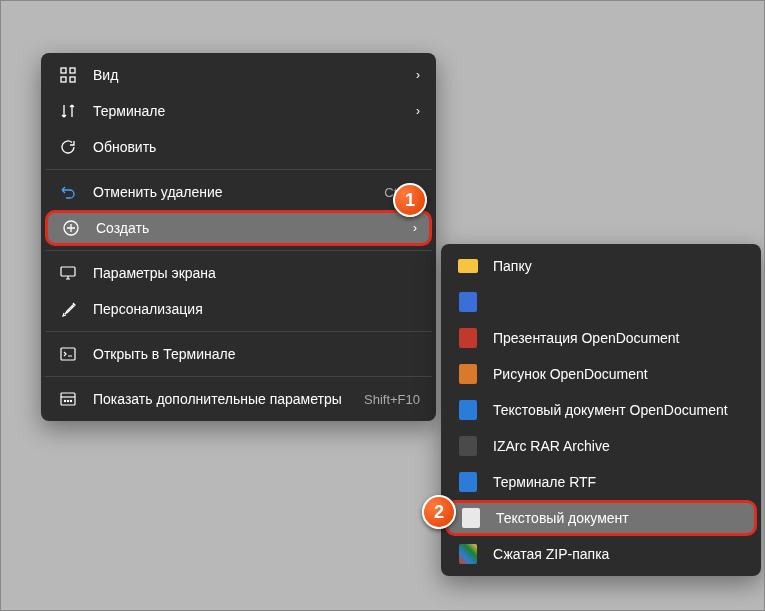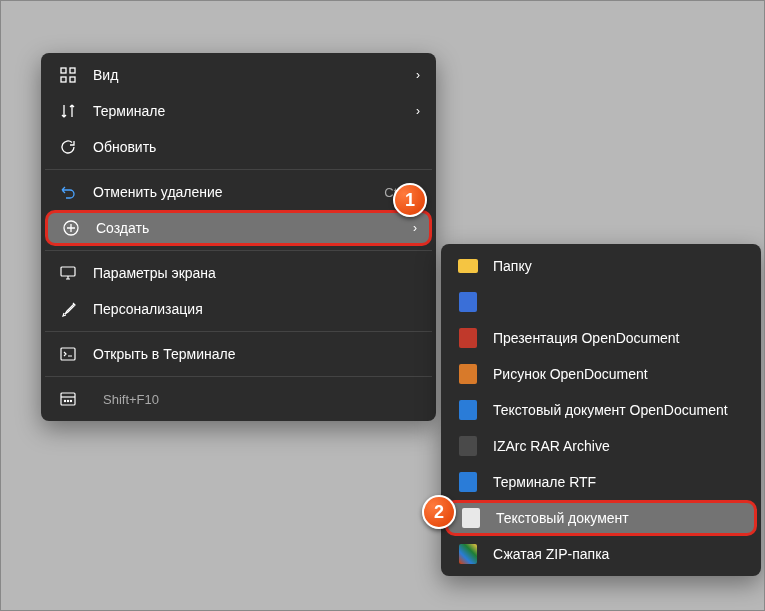--- a/index.html
+++ b/index.html
@@ -211,20 +211,21 @@
   <div class="menu-item">
     <span class="icon-slot">
       <svg width="16" height="16" viewBox="0 0 16 16" fill="none" stroke="#fff" stroke-width="1.2">
         <rect x="1" y="2" width="14" height="12" rx="1"></rect>
           <path d="M1 6h14"></path>
         <circle cx="5" cy="10" r="0.6" fill="#fff"></circle>
           <circle cx="8" cy="10" r="0.6" fill="#fff"></circle>
           <circle cx="11" cy="10" r="0.6" fill="#fff"></circle>
       </svg>
     </span>
+    <span class="label">Показать дополнительные параметры</span>
     <span class="shortcut">Shift+F10</span>
   </div>
 </div>
 
 <div class="menu menu-sub" id="submenu">
     <div class="menu-item">
       <span class="icon-slot">
         <span class="fi fi-folder"></span>
       </span>
       <span class="label">Папку</span>

